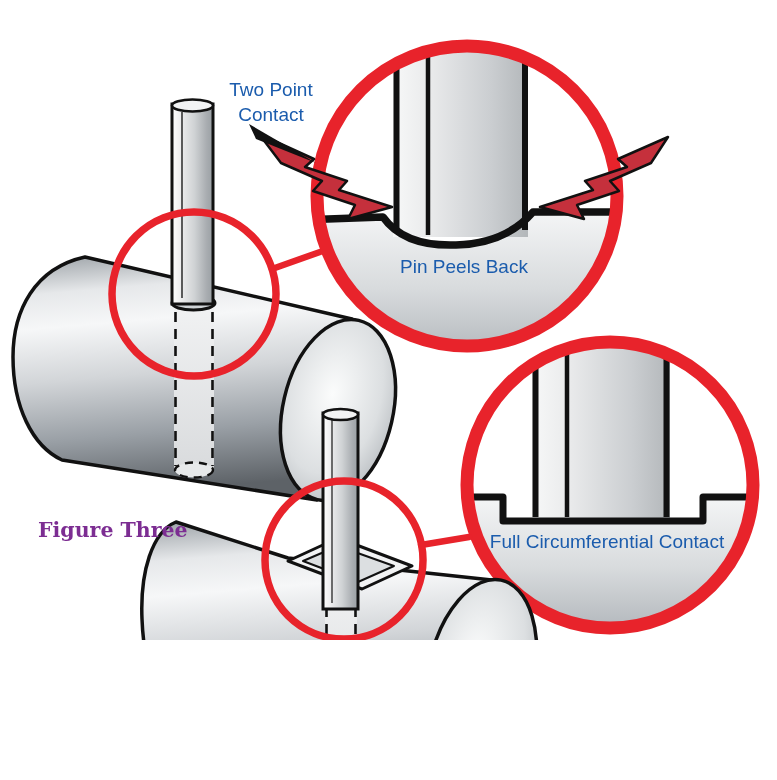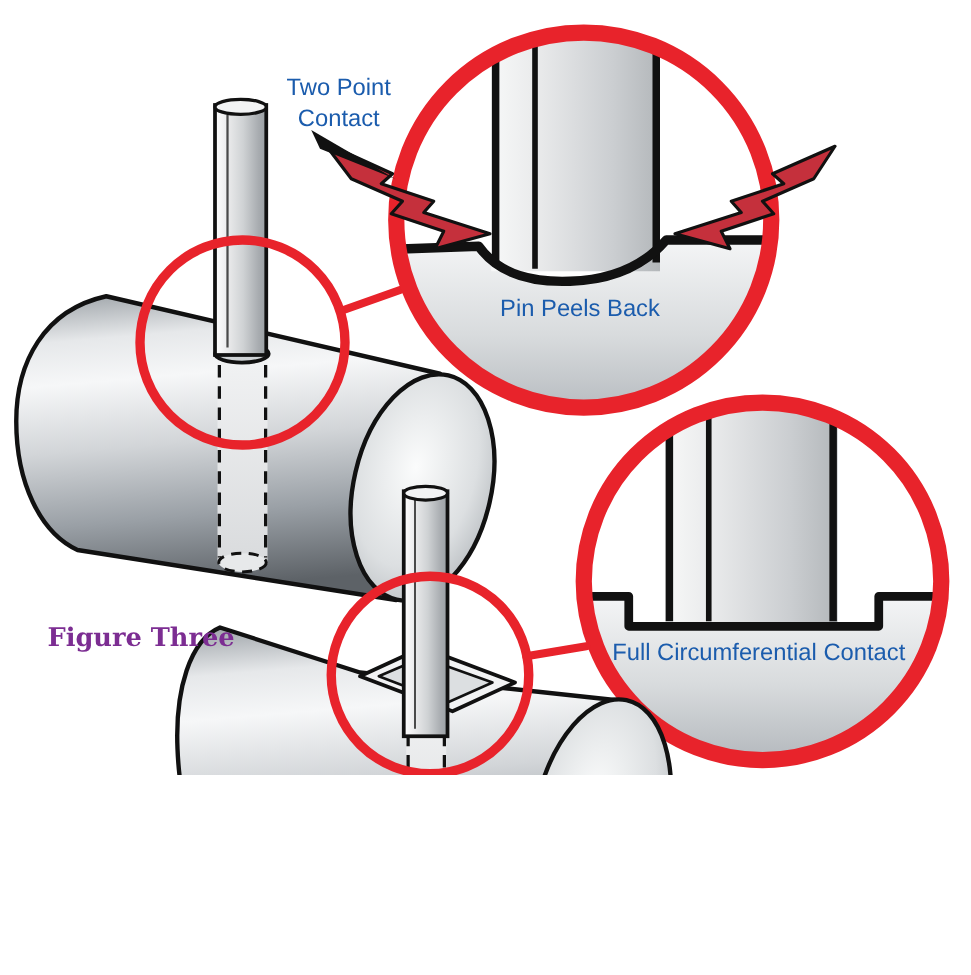--- a/index.html
+++ b/index.html
@@ -3,20 +3,21 @@
 <meta charset="utf-8">
 <style>
   html, body { margin: 0; padding: 0; background: #ffffff; }
   .stage {
     position: relative;
     width: 777px;
     height: 620px;
     background: #ffffff;
     overflow: hidden;
     font-family: "Liberation Sans", sans-serif;
+    margin-top: 20px;
   }
   svg { display: block; }
   text { user-select: none; }
   .blue-label   { font-family: "Liberation Sans", sans-serif; font-weight: 400; }
   .figure-label { font-family: "DejaVu Serif", serif; font-weight: 700; }
 </style>
 </head>
 <body>
 
 <div class="stage">

